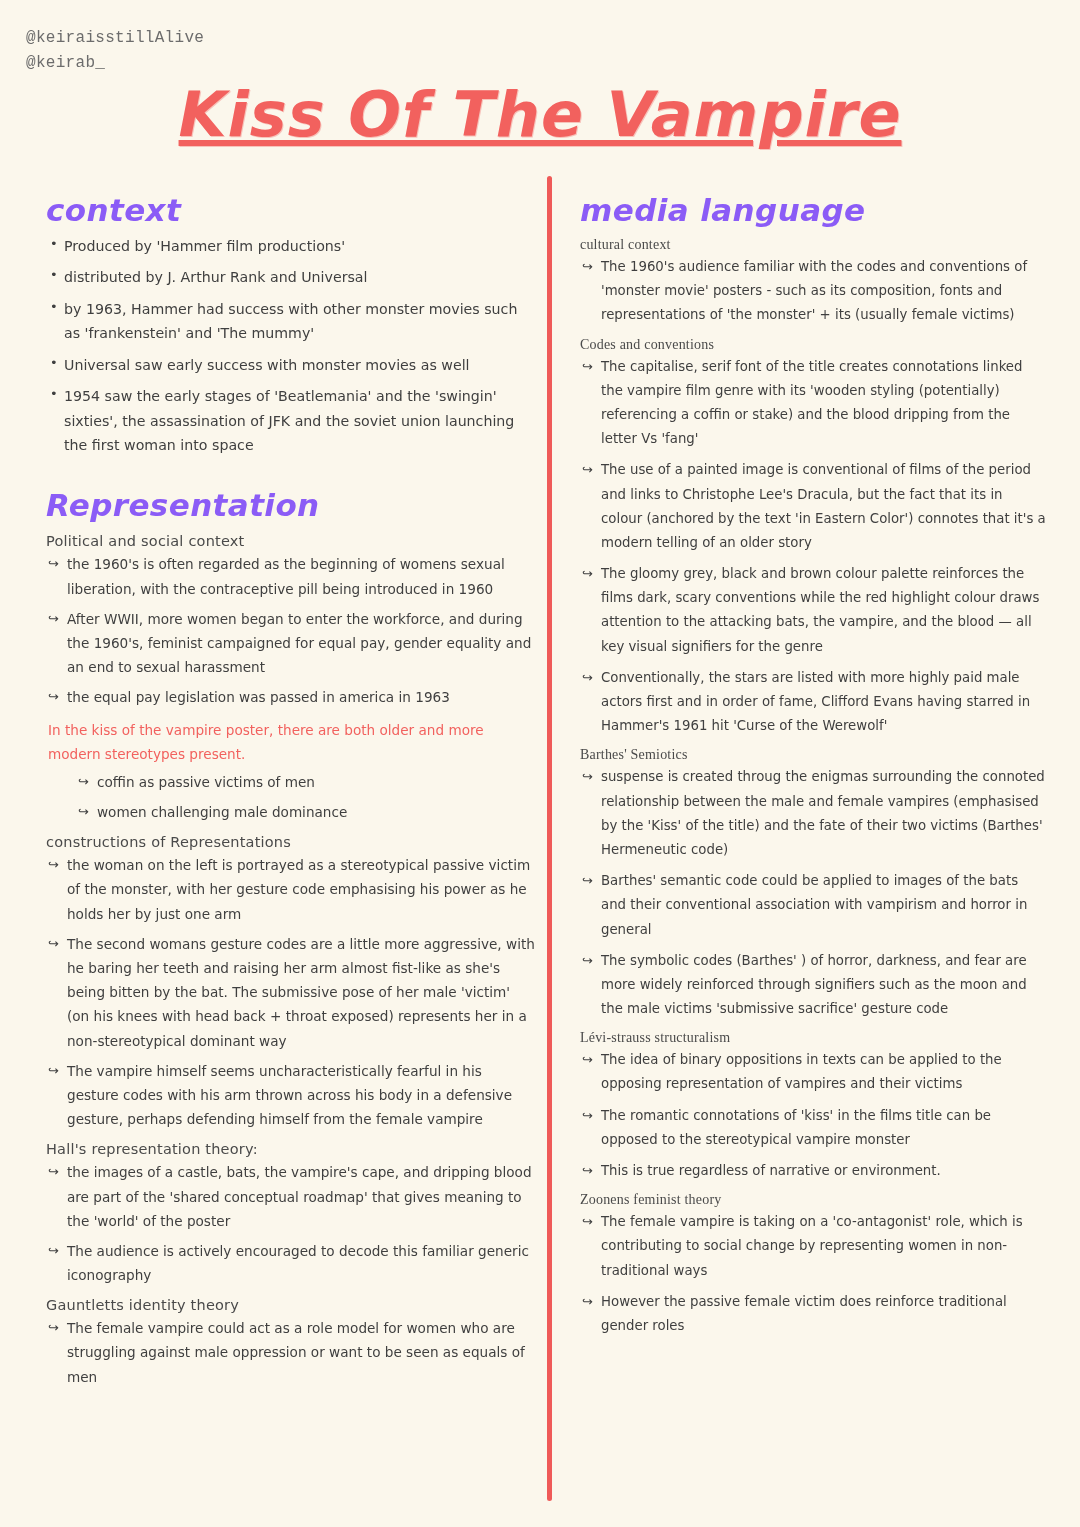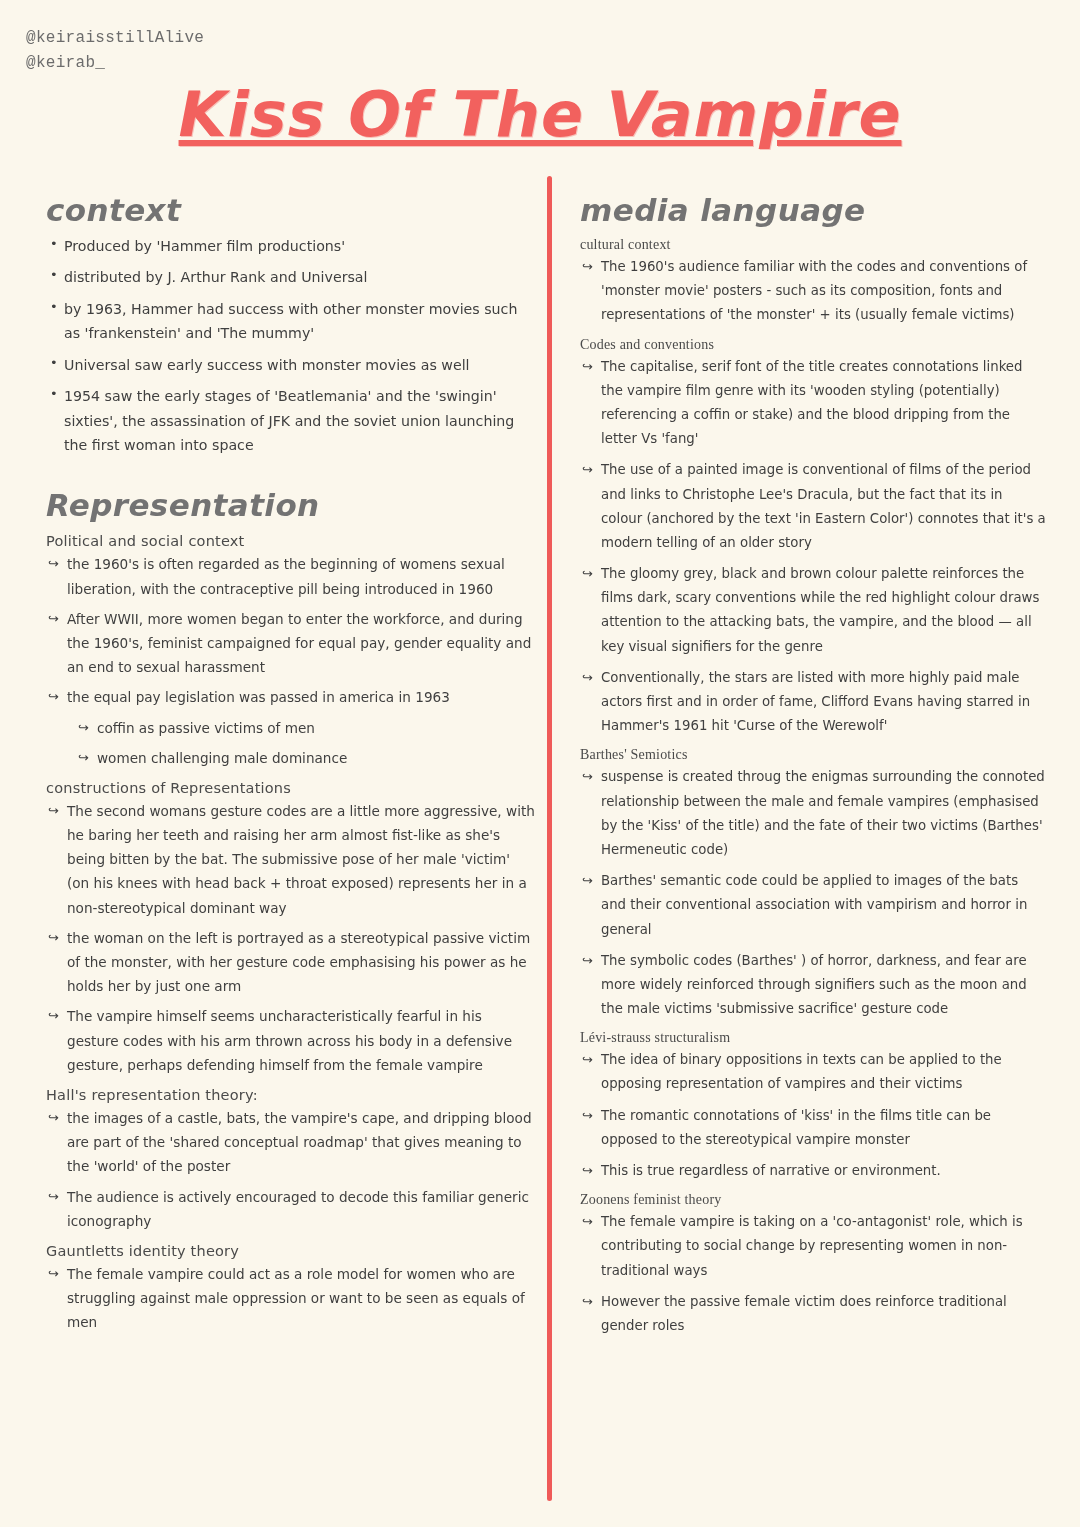--- a/index.html
+++ b/index.html
@@ -66,21 +66,21 @@
     box-sizing: border-box;
   }
   .col-left { left: 44px; width: 492px; }
   .col-right { left: 578px; width: 468px; }
 
   h2.section {
     font-family: "DejaVu Sans", sans-serif;
     font-size: 31px;
     font-weight: bold;
     font-style: italic;
-    color: #737373;
+    color: #8b5cf6;
     margin: 0 0 6px 2px;
     letter-spacing: 0.4px;
   }
   h2.section.spaced { margin-top: 30px; }
 
   h3.sub {
     font-size: 14.5px;
     font-weight: normal;
     color: #4a4a4a;
     margin: 10px 0 3px 2px;
@@ -173,29 +173,30 @@
     </ul>
 
     <h2 class="section spaced">Representation</h2>
     <h3 class="sub">Political and social context</h3>
     <ul class="arrows">
       <li>the 1960's is often regarded as the beginning of womens sexual liberation, with the contraceptive pill being introduced in 1960</li>
       <li>After WWII, more women began to enter the workforce, and during the 1960's, feminist campaigned for equal pay, gender equality and an end to sexual harassment</li>
       <li>the equal pay legislation was passed in america in 1963</li>
     </ul>
 
+    <div class="plain pinktext">In the kiss of the vampire poster, there are both older and more modern stereotypes present.</div>
     <ul class="arrows indent">
       <li class="pinktext">coffin as passive victims of men</li>
       <li class="pinktext">women challenging male dominance</li>
     </ul>
 
     <h3 class="sub">constructions of Representations</h3>
     <ul class="arrows">
+      <li>the woman on the left is portrayed as a stereotypical passive victim of the monster, with her gesture code emphasising his power as he holds her by just one arm</li>
       <li>The second womans gesture codes are a little more aggressive, with he baring her teeth and raising her arm almost fist-like as she's being bitten by the bat. The submissive pose of her male 'victim' (on his knees with head back + throat exposed) represents her in a non-stereotypical dominant way</li>
-      <li>the woman on the left is portrayed as a stereotypical passive victim of the monster, with her gesture code emphasising his power as he holds her by just one arm</li>
       <li>The vampire himself seems uncharacteristically fearful in his gesture codes with his arm thrown across his body in a defensive gesture, perhaps defending himself from the female vampire</li>
     </ul>
 
     <h3 class="sub">Hall's representation theory:</h3>
     <ul class="arrows">
       <li>the images of a castle, bats, the vampire's cape, and dripping blood are part of the 'shared conceptual roadmap' that gives meaning to the 'world' of the poster</li>
       <li>The audience is actively encouraged to decode this familiar generic iconography</li>
     </ul>
 
     <h3 class="sub">Gauntletts identity theory</h3>

